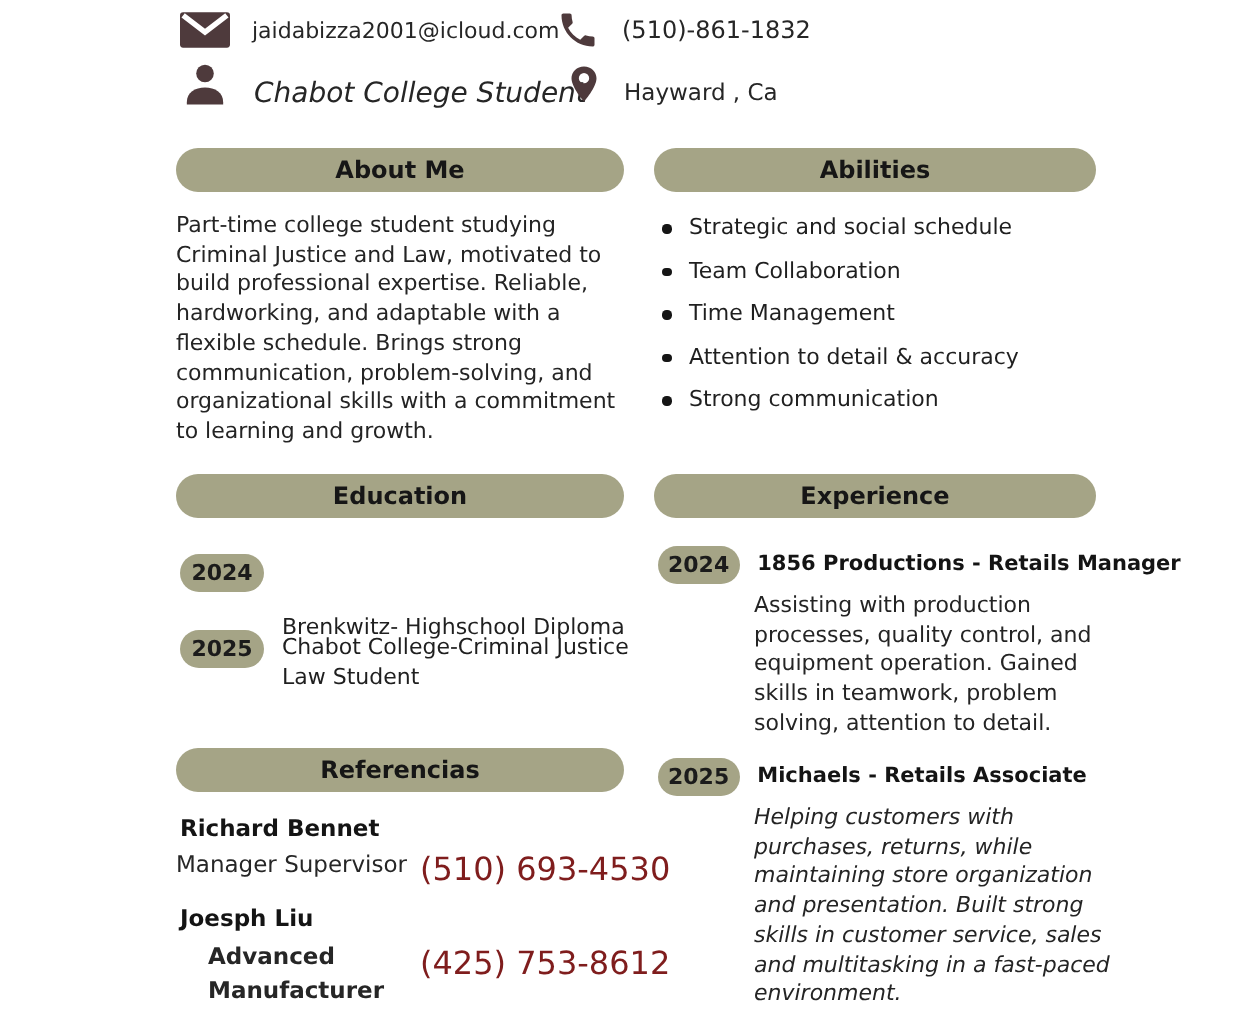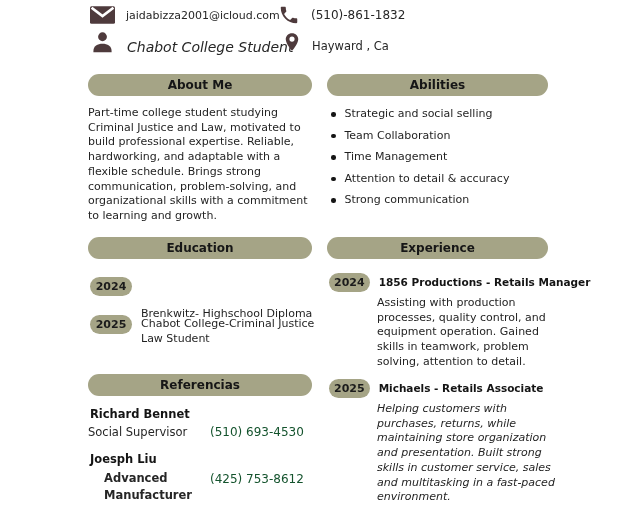--- a/index.html
+++ b/index.html
@@ -26,21 +26,21 @@
   }
   .body { font-size:11px; line-height:14.7px; color:#242424; }
   .row { display:flex; align-items:flex-start; }
   .bullet { display:flex; align-items:flex-start; margin-bottom:8.5px; }
   .dot { width:4.5px; height:4.5px; border-radius:50%; background:#151515; margin:5px 9px 0 4px; flex:0 0 auto; }
   .bullet .label { font-size:11px; color:#1f1f1f; }
   .edu-label { font-size:11px; line-height:14.5px; margin-left:9px; padding-top:2px; color:#1f1f1f; }
   .exp-title { font-size:10.5px; font-weight:bold; margin-left:9px; padding-top:3px; white-space:nowrap; color:#141414; }
   .ref-name { font-size:11.5px; font-weight:bold; color:#141414; }
   .ref-role { font-size:11.5px; line-height:17px; color:#262626; }
-  .ref-phone { font-size:12px; color:#14532d; white-space:nowrap; }
+  .ref-phone { font-size:16px; color:#7f1d1d; white-space:nowrap; }
 </style>
 </head>
 <body>
 
 <div class="page">
 
   <span class="abs icon" style="left:90px; top:6px;">
     <svg width="25" height="18" viewBox="0 0 24 17">
       <rect x="0" y="0" width="24" height="17" rx="1.5" fill="#4e3a3c"></rect>
       <path d="M1.5 1.5 L12 9.5 L22.5 1.5" fill="none" stroke="#ffffff" stroke-width="2.6"></path>
@@ -74,21 +74,21 @@
     <span>About Me</span>
   </div>
   <div class="abs body" style="left:88px; top:106px; width:228px;">Part-time college student studying Criminal Justice and Law, motivated to build professional expertise. Reliable, hardworking, and adaptable with a flexible schedule. Brings strong communication, problem-solving, and organizational skills with a commitment to learning and growth.</div>
 
   <div class="abs pill" style="left:327px; top:74px; width:221px;">
     <span>Abilities</span>
   </div>
   <div class="abs" style="left:327px; top:107px; width:224px;">
     <div class="bullet">
         <span class="dot"></span>
-        <span class="label">Strategic and social selling</span>
+        <span class="label">Strategic and social schedule</span>
       </div>
     <div class="bullet">
         <span class="dot"></span>
         <span class="label">Team Collaboration</span>
       </div>
     <div class="bullet">
         <span class="dot"></span>
         <span class="label">Time Management</span>
       </div>
     <div class="bullet">
@@ -126,20 +126,20 @@
     <span class="badge" style="min-width:40px;">2025</span>
     <span class="exp-title">Michaels - Retails Associate</span>
   </div>
   <div class="abs body" style="left:377px; top:402px; width:183px;font-style:italic;">Helping customers with purchases, returns, while maintaining store organization and presentation. Built strong skills in customer service, sales and multitasking in a fast-paced environment.</div>
 
   <div class="abs pill" style="left:88px; top:374px; width:224px;">
     <span>Referencias</span>
   </div>
 
   <div class="abs ref-name" style="left:90px; top:407px;">Richard Bennet</div>
-  <div class="abs ref-role" style="left:88px; top:425px; width:118px; line-height:14px;">Social Supervisor</div>
+  <div class="abs ref-role" style="left:88px; top:425px; width:118px; line-height:14px;">Manager Supervisor</div>
   <div class="abs ref-phone" style="left:210px; top:425px;">(510) 693-4530</div>
 
   <div class="abs ref-name" style="left:90px; top:452px;">Joesph Liu</div>
   <div class="abs ref-role" style="left:104px; top:470px; width:104px;font-weight:bold;">Advanced Manufacturer</div>
   <div class="abs ref-phone" style="left:210px; top:472px;">(425) 753-8612</div>
 
 </div>
 
 </body></html>

